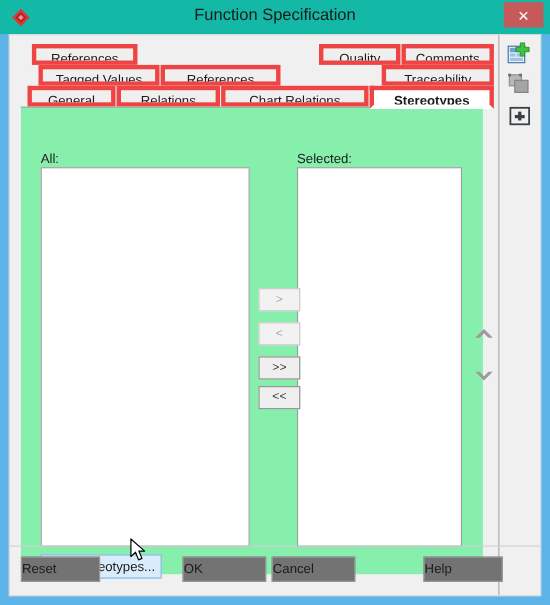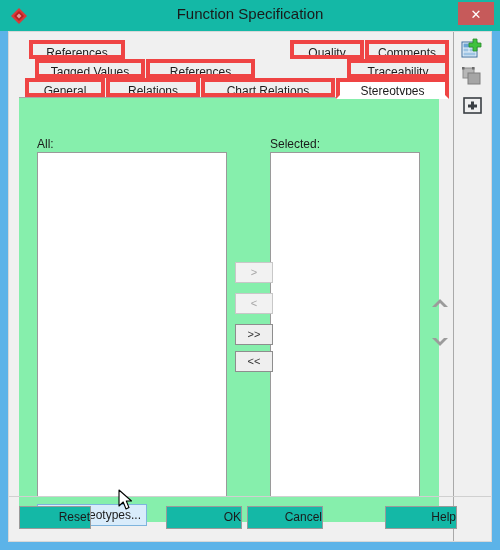--- a/index.html
+++ b/index.html
@@ -112,20 +112,21 @@
     cursor: pointer;
     font-family: "Liberation Sans", sans-serif;
     white-space: nowrap;
     overflow: hidden;
   }
   .tab.active {
     background: #ffffff;
     border-bottom-color: #ffffff;
     z-index: 5;
     height: 21px;
+    font-weight: bold;
   }
 
   
   .panel {
     position: absolute;
     left: 10px; top: 65px;
     width: 420px; height: 425px;
     background: #86efac;
     border-top: 1px solid #a6a6a6;
     box-sizing: border-box;
@@ -212,24 +213,24 @@
     position: absolute;
     left: 0; bottom: 44px;
     width: 100%;
     border-top: 1px solid #d0d0d0;
   }
   .btm-btn {
     position: absolute;
     bottom: 12px;
     height: 23px;
     font-size: 12px;
-    background: #14b8a6;
+    background: #737373;
     border: 1px solid #9a9a9a;
     box-sizing: border-box;
-    text-align: right;
+    text-align: left;
     line-height: 21px;
     color: #1b1b1b;
     cursor: pointer;
     font-family: "Liberation Sans", sans-serif;
   }
   .btn-reset  { left: 10px;  width: 72px; }
   .btn-ok     { left: 157px; width: 76px; }
   .btn-cancel { left: 238px; width: 76px; }
   .btn-apply  { left: 319px; width: 72px; }
   .btn-help   { left: 376px; width: 72px; }

